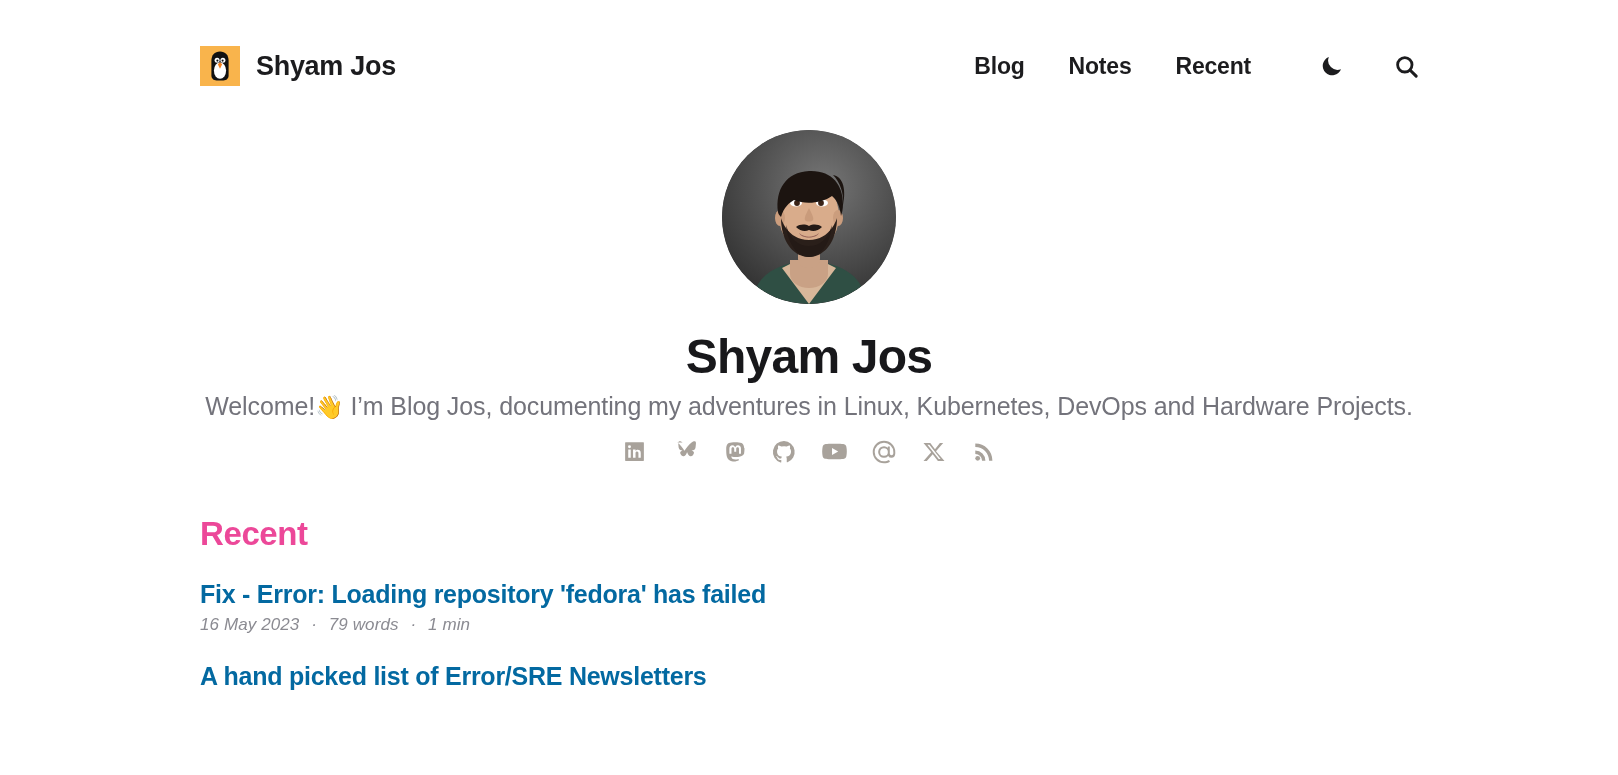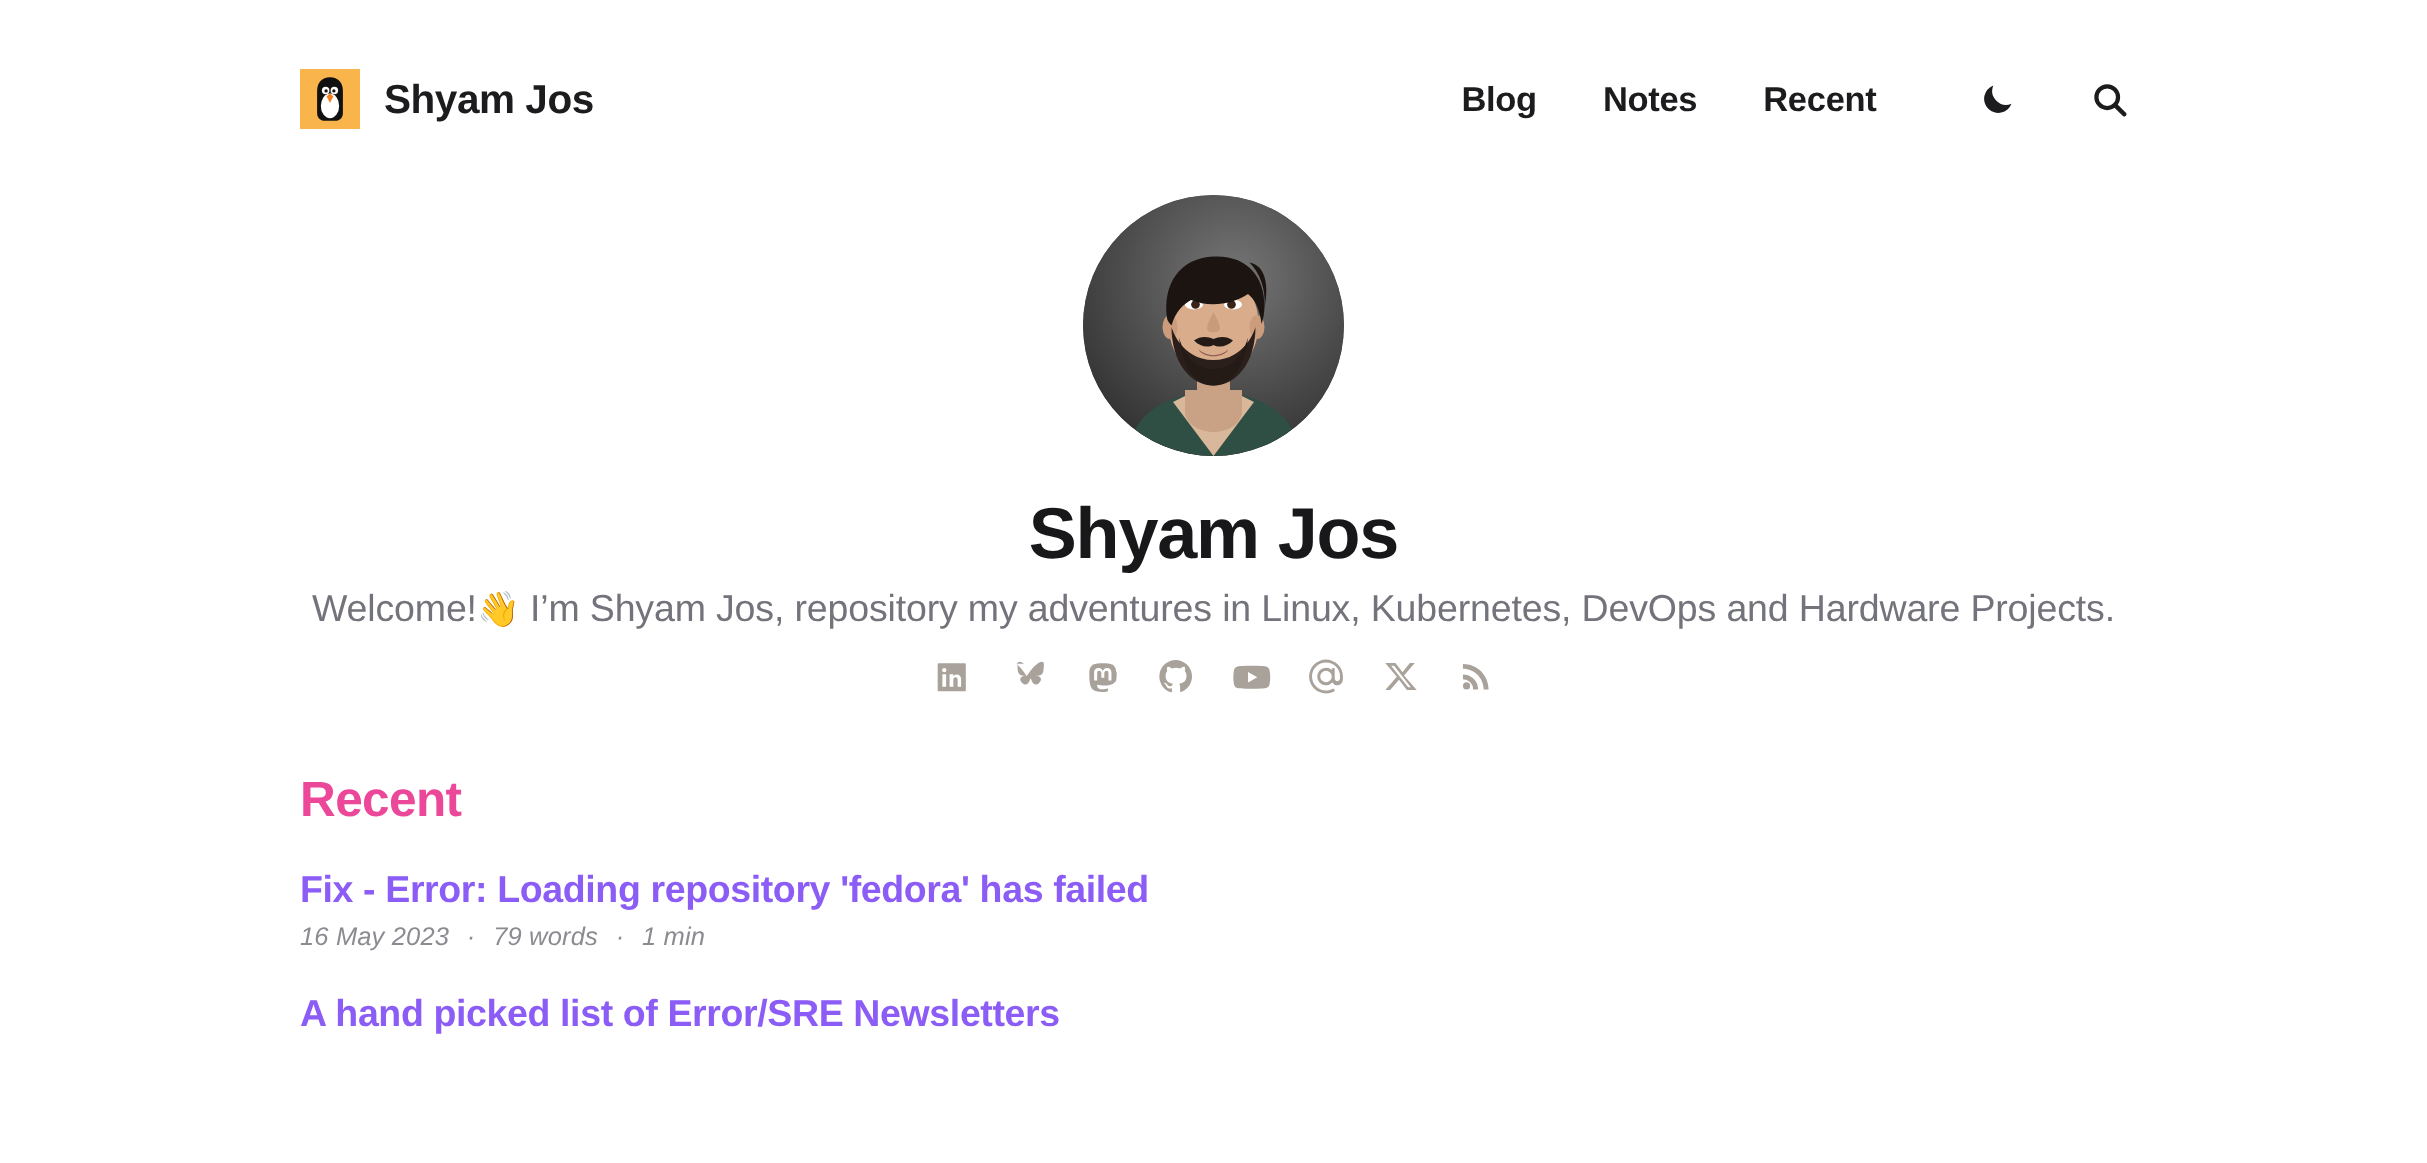--- a/index.html
+++ b/index.html
@@ -152,21 +152,21 @@
     letter-spacing: -0.4px;
   }
 
   .post-list { margin-top: 26px; }
 
   .post-item { margin-bottom: 26px; }
 
   .post-title {
     font-size: 25px;
     font-weight: 700;
-    color: #8b5cf6;
+    color: #0369a1;
     text-decoration: none;
     letter-spacing: -0.25px;
     display: inline-block;
     line-height: 1.25;
   }
 
   .post-meta {
     font-size: 17px;
     color: #8b8b92;
     margin-top: 5px;
@@ -264,21 +264,21 @@
           <path d="M108 65c-5-4-12-4-16-1 5-1 11-1 16 1z" fill="#241a16"></path>
 
           <path d="M56 82c-3-22 8-40 31-41 23-1 34 14 34 33 0 5-1 9-2 12-1-9-4-16-9-20-10 7-26 9-38 4-5 3-10 7-13 17-2-2-3-4-3-5z" fill="#1c1410"></path>
           <path d="M111 45c7 7 11 18 10 30 3-14 1-28-10-30z" fill="#1c1410"></path>
         </g>
       </svg>
     </div>
 
     <h1 class="profile-name">Shyam Jos</h1>
 
-    <p class="profile-tagline"><span>Welcome!</span><span class="emoji">👋</span><span> I’m Shyam Jos, repository my adventures in Linux, Kubernetes, DevOps and Hardware Projects.</span></p>
+    <p class="profile-tagline"><span>Welcome!</span><span class="emoji">👋</span><span> I’m Blog Jos, documenting my adventures in Linux, Kubernetes, DevOps and Hardware Projects.</span></p>
 
     <div class="socials">
 
       <a class="social-link" href="#" aria-label="LinkedIn">
         <svg width="25" height="25" viewBox="0 0 24 24" fill="currentColor" xmlns="http://www.w3.org/2000/svg">
           <path d="M3.5 3h17A.5.5 0 0 1 21 3.5v17a.5.5 0 0 1-.5.5h-17a.5.5 0 0 1-.5-.5v-17A.5.5 0 0 1 3.5 3zM6 10v8h2.4v-8H6zm1.2-1.2A1.4 1.4 0 1 0 7.2 6a1.4 1.4 0 0 0 0 2.8zM18 18v-4.6c0-2.2-1.2-3.2-2.8-3.2-1.3 0-1.9.7-2.2 1.2V10H10.6c0 .7 0 8 0 8H13v-4.4c0-.25 0-.5.1-.67.2-.45.6-.93 1.35-.93.95 0 1.33.72 1.33 1.78V18H18z"></path>
         </svg>
       </a>
 
       <a class="social-link" href="#" aria-label="Bluesky">

